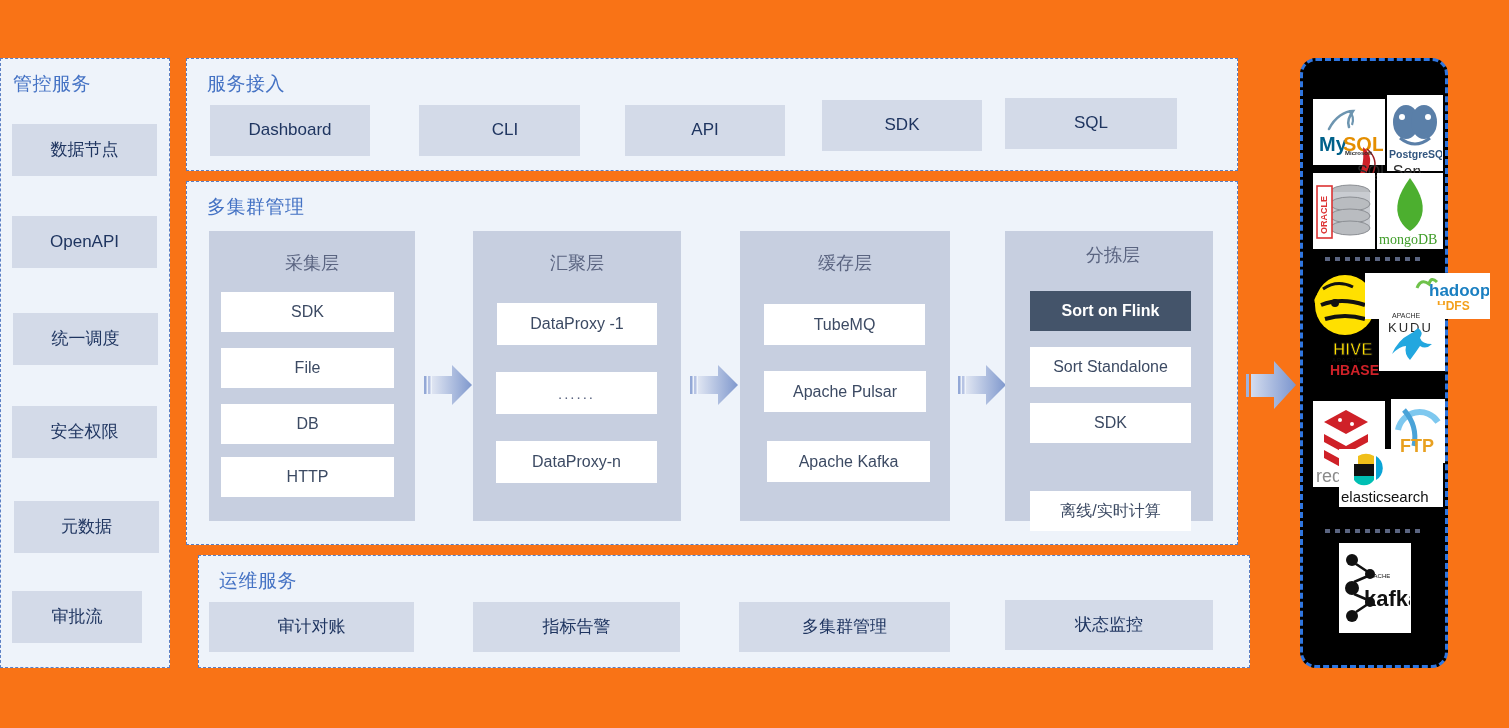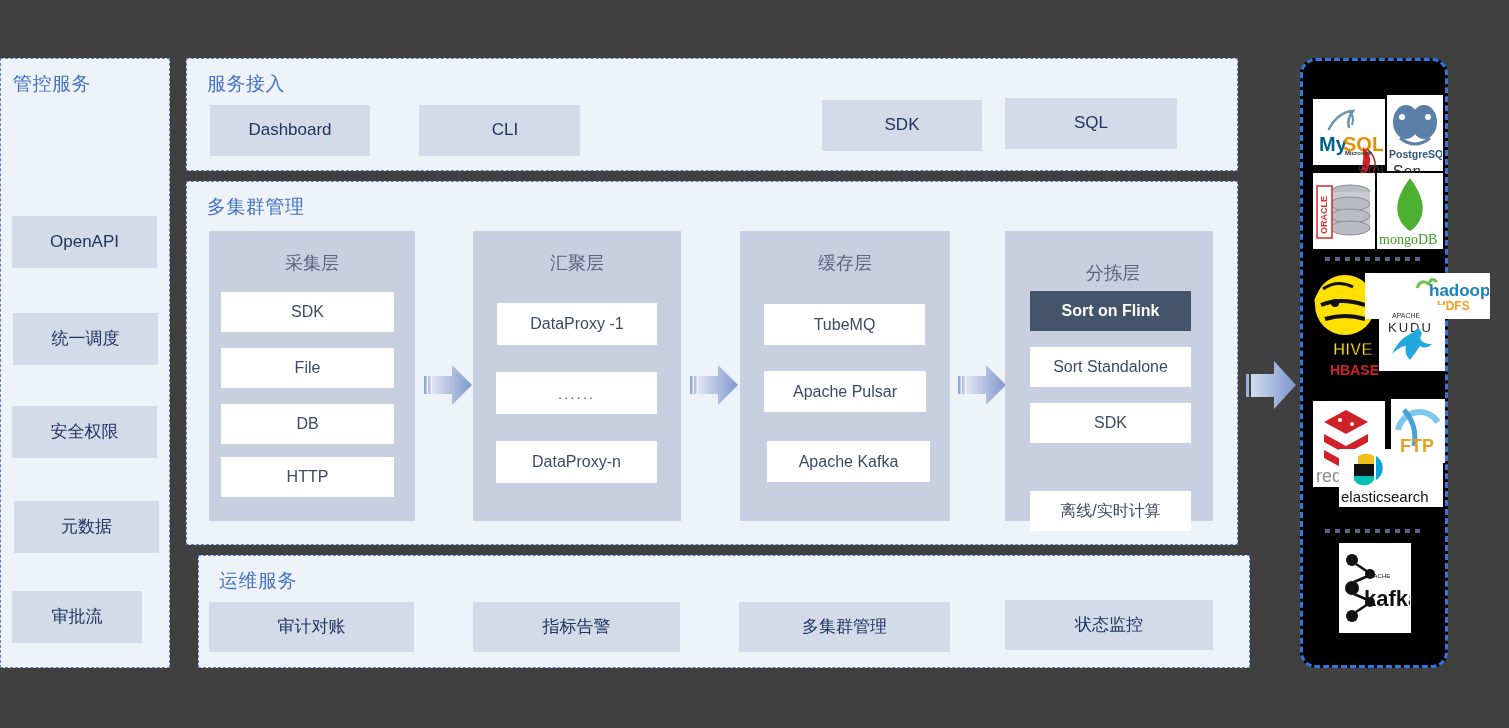--- a/index.html
+++ b/index.html
@@ -1,18 +1,18 @@
 <!DOCTYPE html>
 <html><head>
 <meta charset="utf-8">
 <style>
   html,body{margin:0;padding:0;background:#000;}
   body{width:1509px;height:728px;overflow:hidden;
        font-family:"Liberation Sans","DejaVu Sans",sans-serif;}
-  #stage{position:relative;width:1509px;height:728px;background:#404040;}
+  #stage{position:relative;width:1509px;height:728px;background:#f97316;}
 
   
   .abs{position:absolute;box-sizing:border-box;}
 
   
   .panel{background:#eef3fa;border:1.5px dashed #5b7fc4;}
   .panel-title{position:absolute;color:#4472c4;font-size:19px;letter-spacing:.5px;}
 
   
   .chip{background:#d3dae8;color:#1f3560;display:flex;align-items:center;
@@ -39,20 +39,23 @@
            background-image:repeating-linear-gradient(to right,#5a6480 0 5px,transparent 5px 10px);}
 </style>
 </head>
 <body>
 
 <div id="stage">
 
   <div class="abs panel" style="left:0px;top:58px;width:170px;height:610px;">
     <div class="panel-title" style="left:12px;top:12px;">管控服务</div>
   </div>
+  <div class="abs chip" style="left:12px;top:124px;width:145px;height:52px;">
+      <span>数据节点</span>
+    </div>
   <div class="abs chip" style="left:12px;top:216px;width:145px;height:52px;">
       <span>OpenAPI</span>
     </div>
   <div class="abs chip" style="left:13px;top:313px;width:145px;height:52px;">
       <span>统一调度</span>
     </div>
   <div class="abs chip" style="left:12px;top:406px;width:145px;height:52px;">
       <span>安全权限</span>
     </div>
   <div class="abs chip" style="left:14px;top:501px;width:145px;height:52px;">
@@ -63,20 +66,23 @@
     </div>
 
   <div class="abs panel" style="left:186px;top:58px;width:1052px;height:113px;">
     <div class="panel-title" style="left:20px;top:12px;">服务接入</div>
   </div>
   <div class="abs chip" style="left:210px;top:105px;width:160px;height:51px;">
       <span>Dashboard</span>
     </div>
   <div class="abs chip" style="left:419px;top:105px;width:161px;height:51px;padding-left:11px;">
       <span>CLI</span>
+    </div>
+  <div class="abs chip" style="left:625px;top:105px;width:160px;height:51px;">
+      <span>API</span>
     </div>
   <div class="abs chip" style="left:822px;top:100px;width:160px;height:51px;">
       <span>SDK</span>
     </div>
   <div class="abs chip" style="left:1005px;top:98px;width:172px;height:51px;">
       <span>SQL</span>
     </div>
 
   <div class="abs panel" style="left:186px;top:181px;width:1052px;height:364px;">
     <div class="panel-title" style="left:20px;top:12px;">多集群管理</div>
@@ -160,21 +166,21 @@
             <stop offset="1" stop-color="#7f98cd"></stop>
       </linearGradient>
         </defs>
       <rect x="0" y="14" width="2.5" height="18" fill="#93a8d6"></rect>
       <rect x="4" y="14" width="2.5" height="18" fill="#b7c4e4"></rect>
       <path d="M8 14 H28 V3 L48 23 L28 43 V32 H8 Z" fill="url(#ag3)"></path>
     </svg>
   </div>
 
   <div class="abs layer" style="left:1005px;top:231px;width:208px;height:290px;">
-    <div class="layer-title" style="top:30px;padding-left:8px;">分拣层</div>
+    <div class="layer-title" style="top:12px;padding-left:8px;">分拣层</div>
   </div>
   <div class="abs node dark" style="left:1030px;top:291px;width:161px;height:40px;">
       <span>Sort on Flink</span>
     </div>
   <div class="abs node" style="left:1030px;top:347px;width:161px;height:40px;">
       <span>Sort Standalone</span>
     </div>
   <div class="abs node" style="left:1030px;top:403px;width:161px;height:40px;">
       <span>SDK</span>
     </div>

